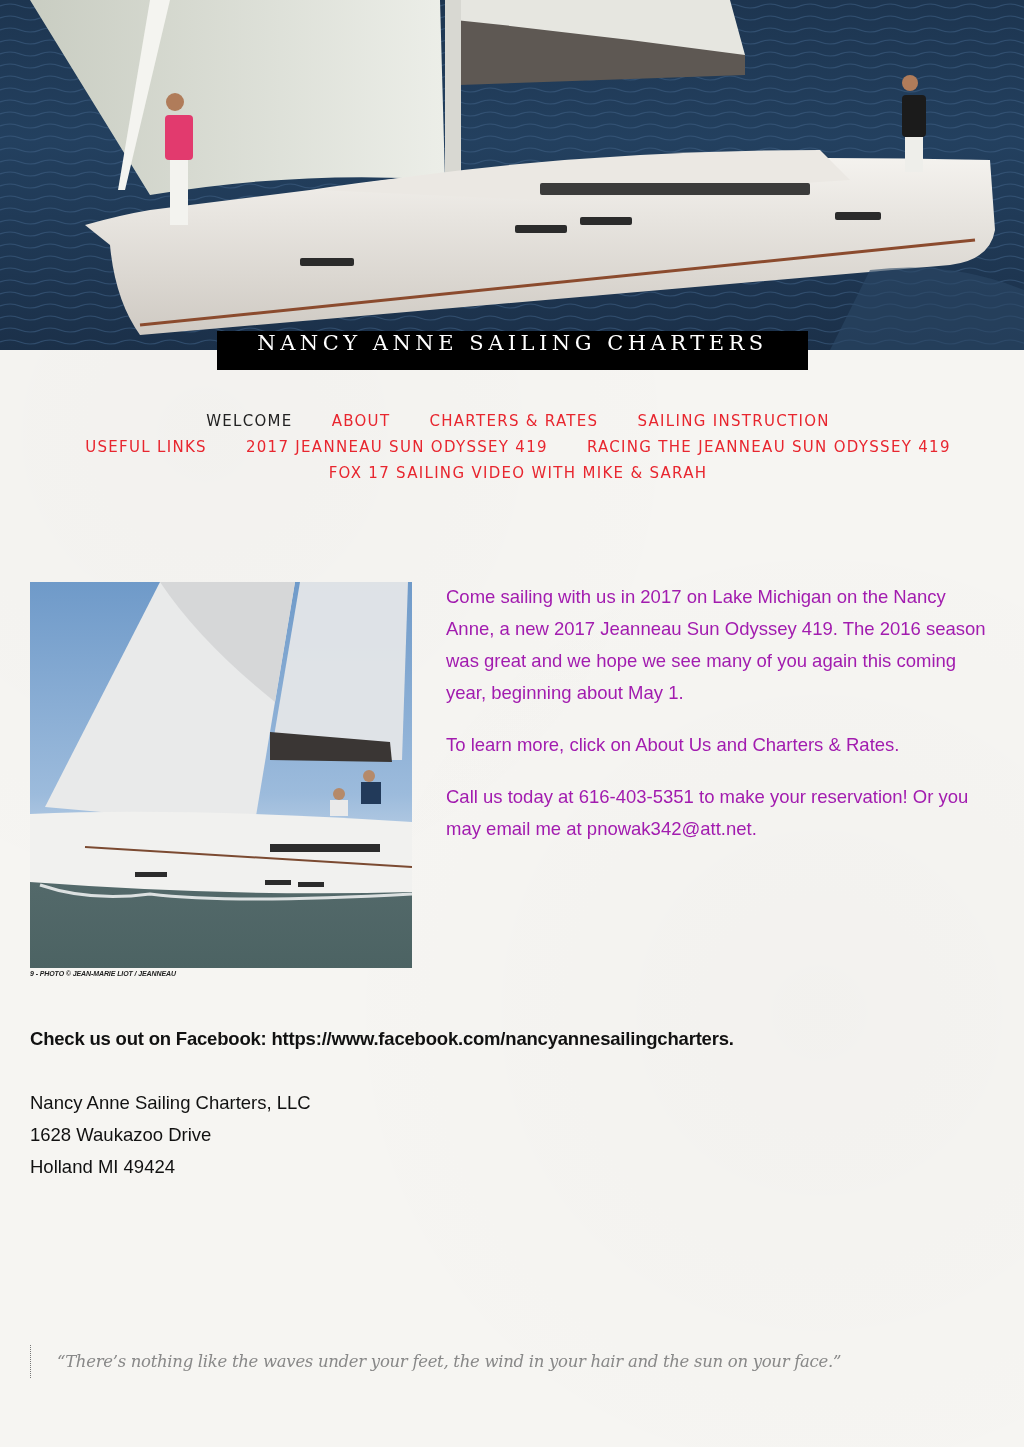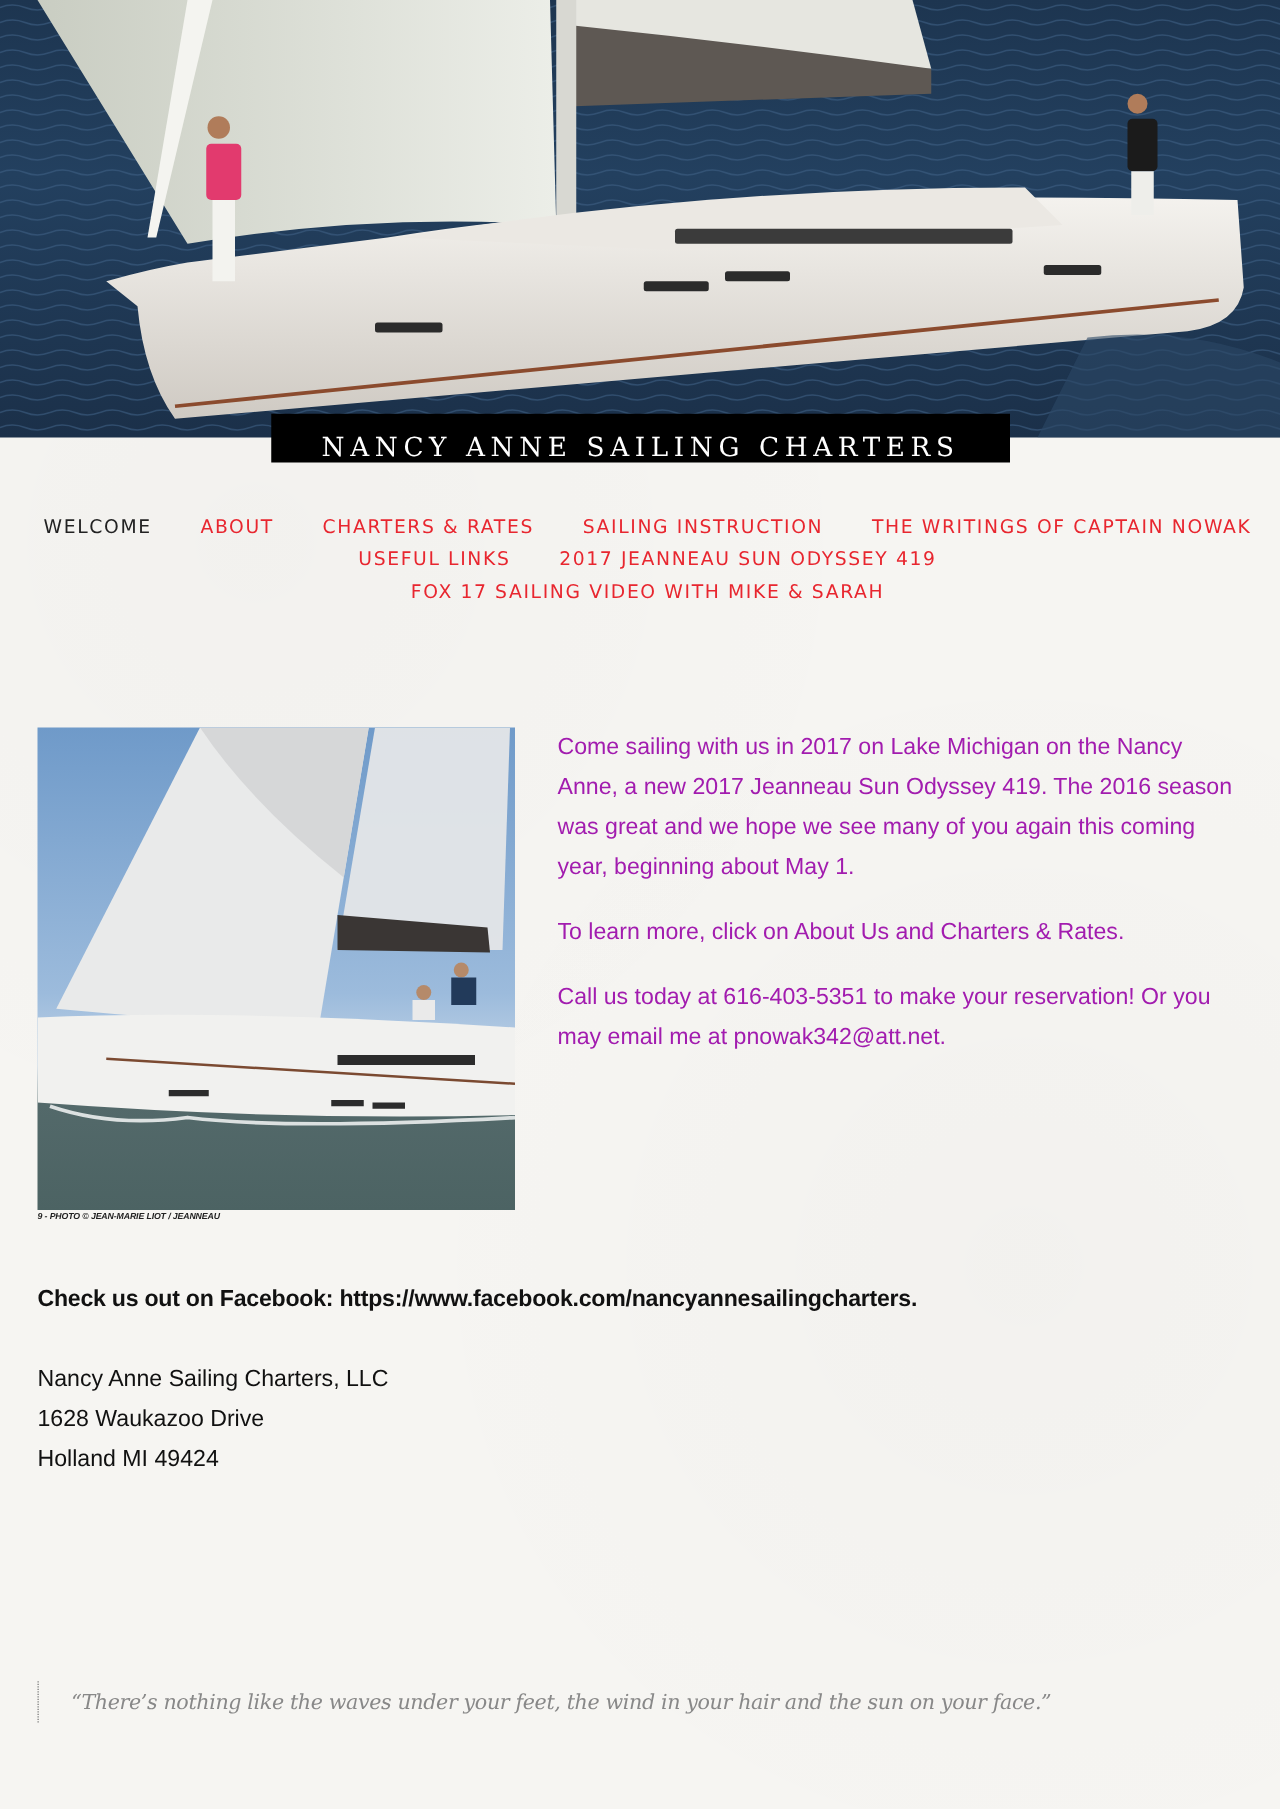--- a/index.html
+++ b/index.html
@@ -15,21 +15,21 @@
   }
   
   .hero {
     position: absolute; left: 0; top: 0; width: 1024px; height: 350px;
     overflow: hidden;
     background: linear-gradient(180deg, #1d3550 0%, #23405f 40%, #1b3049 100%);
   }
   .hero svg { position: absolute; left: 0; top: 0; }
   .site-title-bar {
     position: absolute; left: 217px; top: 331px; width: 591px; height: 39px;
-    background: #000; display: flex; align-items: flex-end; justify-content: center;
+    background: #000; display: flex; align-items: flex-start; justify-content: center;
     z-index: 3;
   }
   .site-title {
     color: #fff; font-family: "DejaVu Serif", "Liberation Serif", serif;
     font-size: 21px; letter-spacing: 4.5px; font-weight: 500;
   }
   
   .nav {
     position: absolute; left: 0; top: 408px; width: 1024px;
     text-align: center; line-height: 26px;
@@ -125,25 +125,25 @@
 <div class="site-title-bar">
   <span class="site-title">NANCY ANNE SAILING CHARTERS</span>
 </div>
 
 <nav class="nav">
   <div class="nav-row">
     <a class="nav-item active">WELCOME</a>
     <a class="nav-item">ABOUT</a>
     <a class="nav-item">CHARTERS &amp; RATES</a>
     <a class="nav-item">SAILING INSTRUCTION</a>
-    <a class="nav-item">THE WRITINGS OF CAPTAIN NOWAK</a>
   </div>
   <div class="nav-row">
     <a class="nav-item">USEFUL LINKS</a>
     <a class="nav-item">2017 JEANNEAU SUN ODYSSEY 419</a>
+    <a class="nav-item">RACING THE JEANNEAU SUN ODYSSEY 419</a>
   </div>
   <div class="nav-row">
     <a class="nav-item">FOX 17 SAILING VIDEO WITH MIKE &amp; SARAH</a>
   </div>
 </nav>
 
 <div class="photo-block">
   <div class="photo">
     <svg width="382" height="386" viewBox="0 0 382 386">
       <path d="M130 0 L265 0 L225 240 Q120 235 15 225 Z" fill="#e9eaea"></path>

